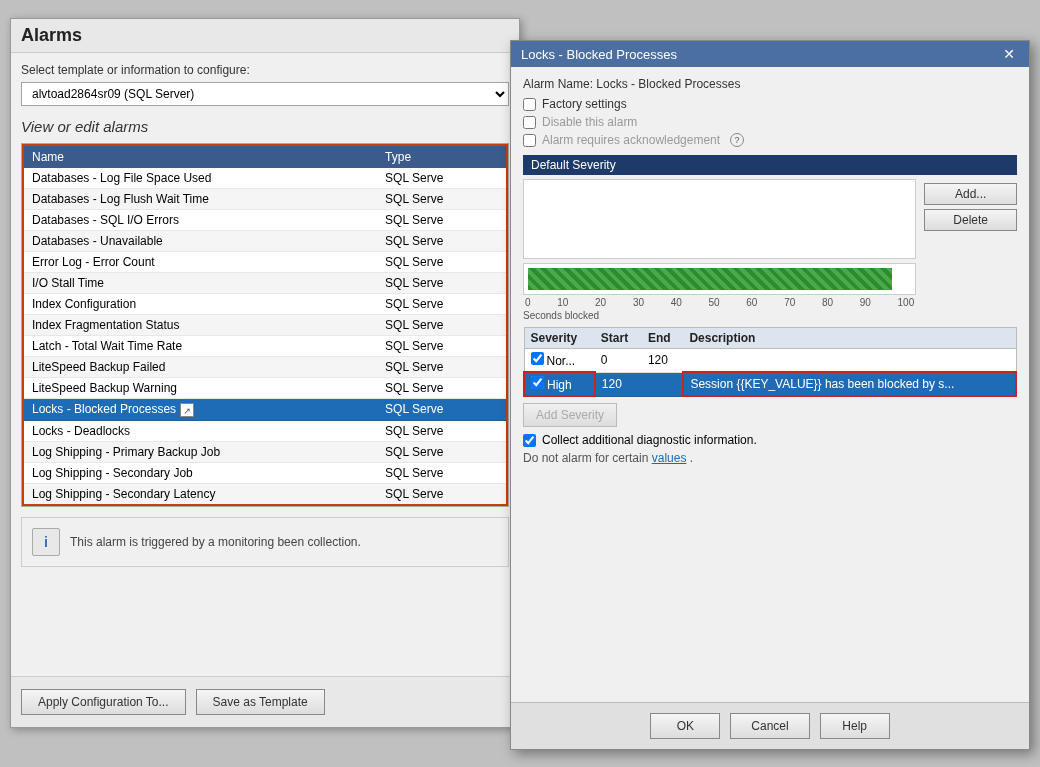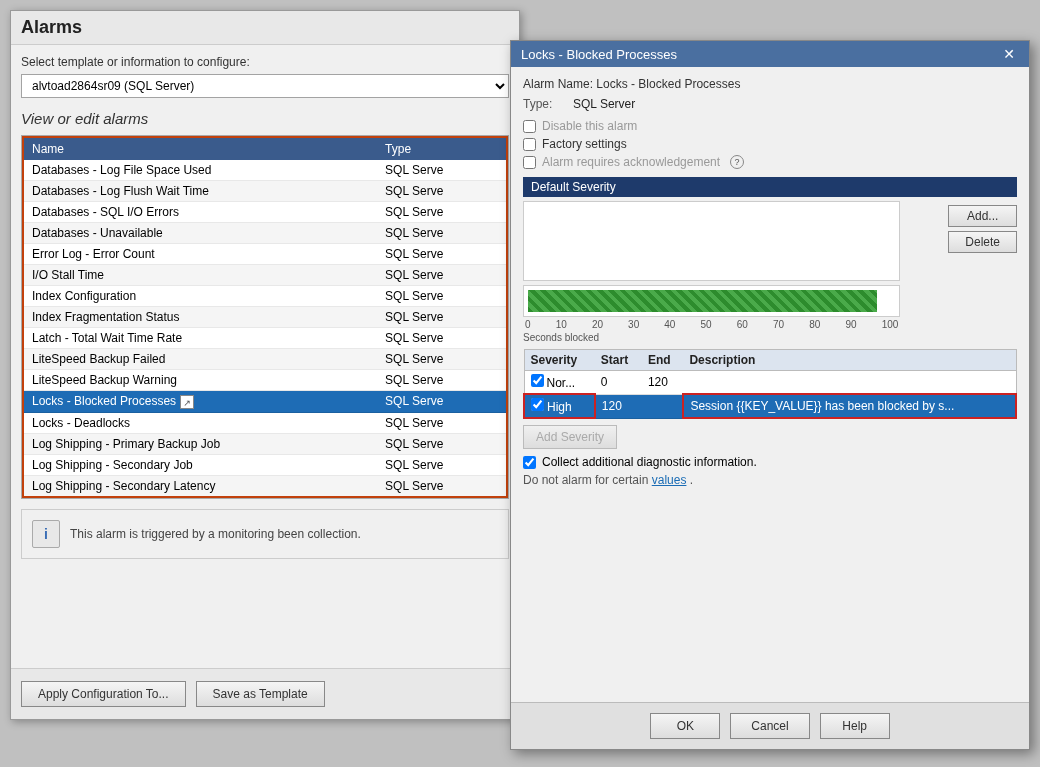--- a/index.html
+++ b/index.html
@@ -9,21 +9,21 @@
       background: #c0c0c0;
       width: 1040px;
       height: 767px;
       overflow: hidden;
       position: relative;
     }
 
     
     .alarms-window {
       position: absolute;
-      top: 10px;
+      top: 18px;
       left: 10px;
       width: 510px;
       height: 710px;
       background: #f0f0f0;
       border: 1px solid #999;
       box-shadow: 2px 2px 8px rgba(0,0,0,0.3);
     }
 
     .window-title-bar {
       background: #e8e8e8;
@@ -346,28 +346,27 @@
       padding: 3px 6px;
       font-size: 12px;
       border-bottom: 1px solid #ddd;
     }
 
     .severity-table tbody tr.high-row td {
       border-bottom: 1px solid #1a60a0;
     }
 
     .small-btn {
-      padding: 3px 16px;
+      padding: 3px 28px;
       font-size: 12px;
       border: 1px solid #888;
       background: linear-gradient(to bottom, #f5f5f5, #ddd);
       cursor: pointer;
       color: #333;
       min-width: 60px;
-      margin-left: 40px;
     }
 
     .add-severity-btn {
       padding: 4px 12px;
       font-size: 12px;
       border: 1px solid #bbb;
       background: linear-gradient(to bottom, #f0f0f0, #ddd);
       cursor: pointer;
       color: #aaa;
       margin-bottom: 6px;
@@ -544,33 +543,29 @@
 <div class="detail-dialog">
   <div class="dialog-title-bar">
     <span>Locks - Blocked Processes</span>
     <button class="dialog-close-btn">✕</button>
   </div>
 
   <div class="detail-content">
     <div class="dialog-body">
       <div class="dialog-alarm-name">Alarm Name: Locks - Blocked Processes</div>
 
-      <div class="dialog-type-row">
-        <span class="dialog-type-label">Type:</span>
-        <span class="dialog-type-value">SQL Server</span>
+
+      <div class="checkbox-row">
+        <input type="checkbox" id="cb-factory" style="">
+        <label class="checkbox-label" for="cb-factory">Factory settings</label>
       </div>
 
       <div class="checkbox-row">
         <input type="checkbox" id="cb-disable" style="">
         <label class="checkbox-label disabled" for="cb-disable">Disable this alarm</label>
-      </div>
-
-      <div class="checkbox-row">
-        <input type="checkbox" id="cb-factory" style="">
-        <label class="checkbox-label" for="cb-factory">Factory settings</label>
       </div>
 
       <div class="checkbox-row">
         <input type="checkbox" id="cb-ack" style="">
         <label class="checkbox-label disabled" for="cb-ack">Alarm requires acknowledgement</label>
         <span class="question-badge">?</span>
       </div>
 
       <div class="severity-header-bar">Default Severity</div>
 

